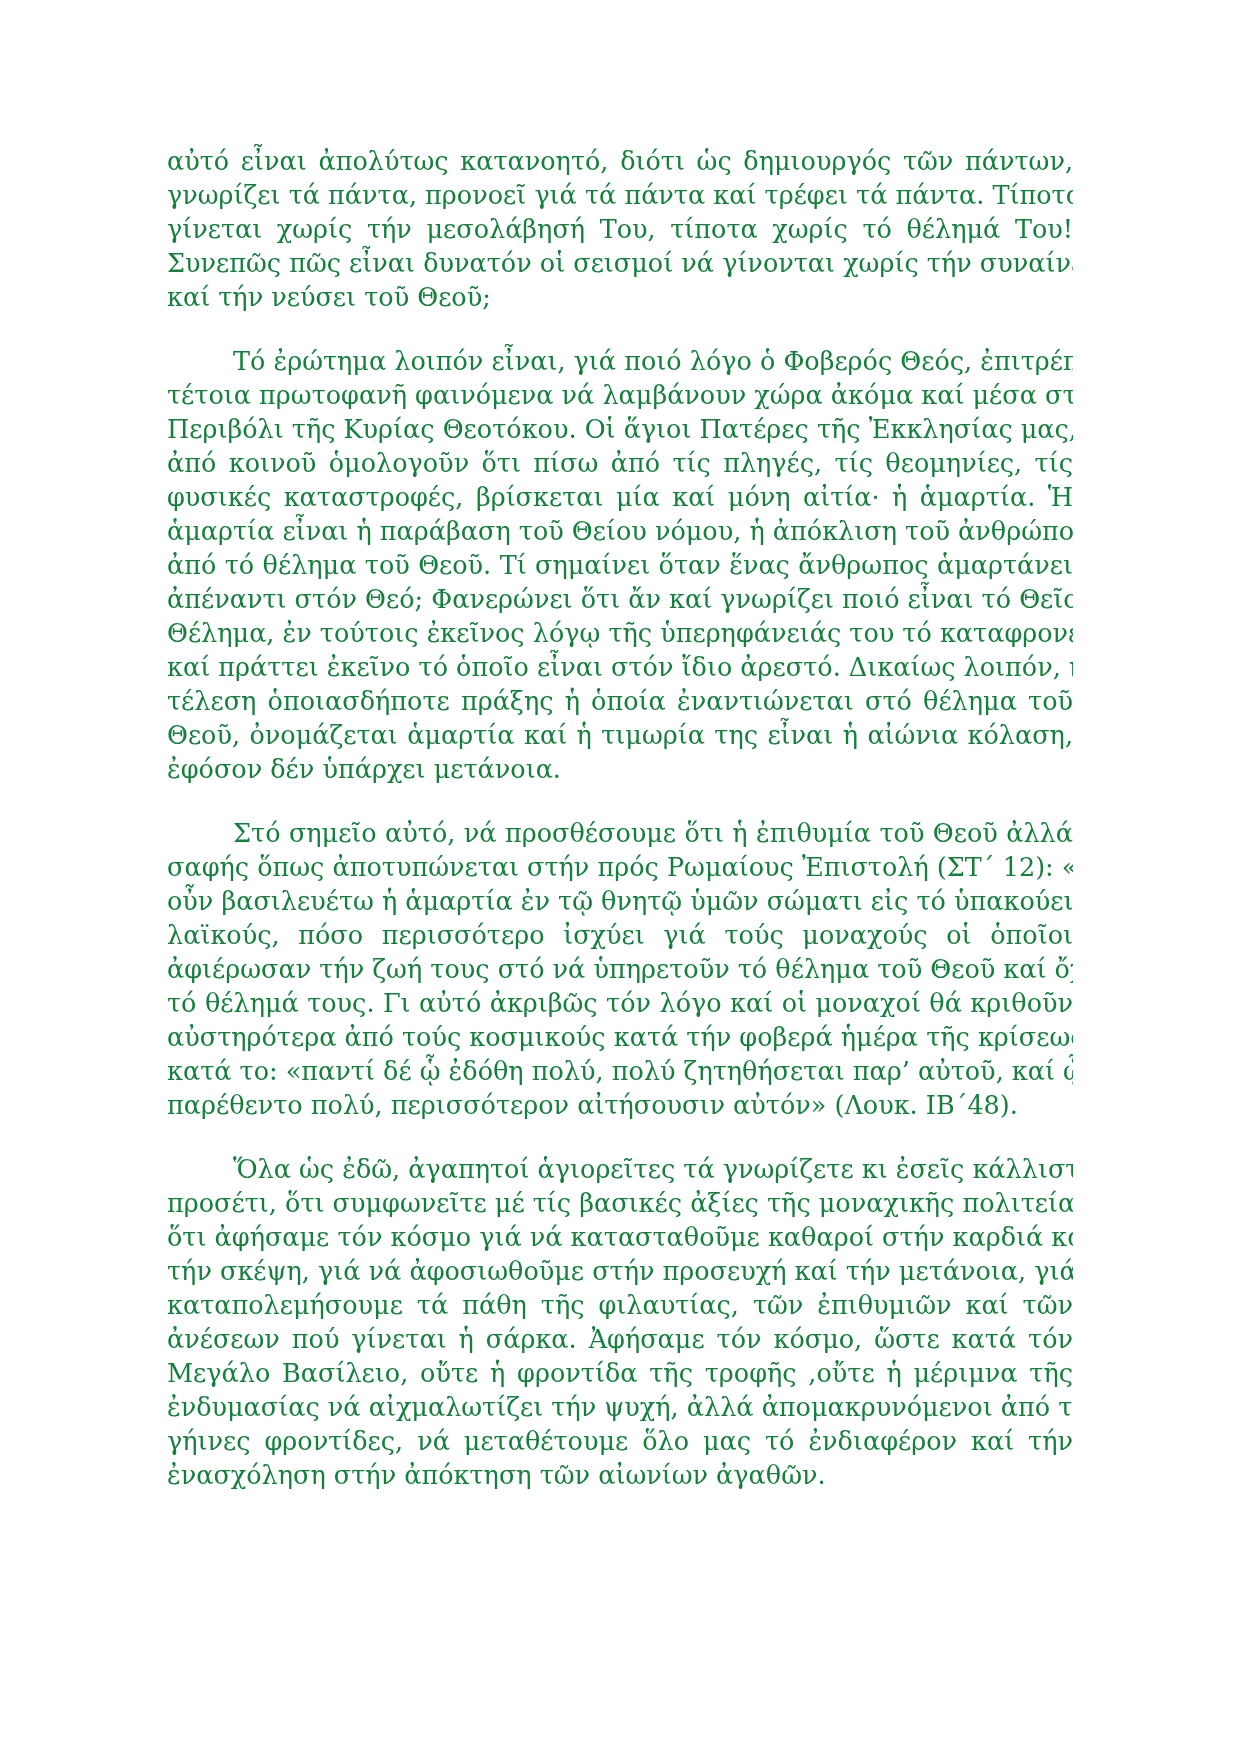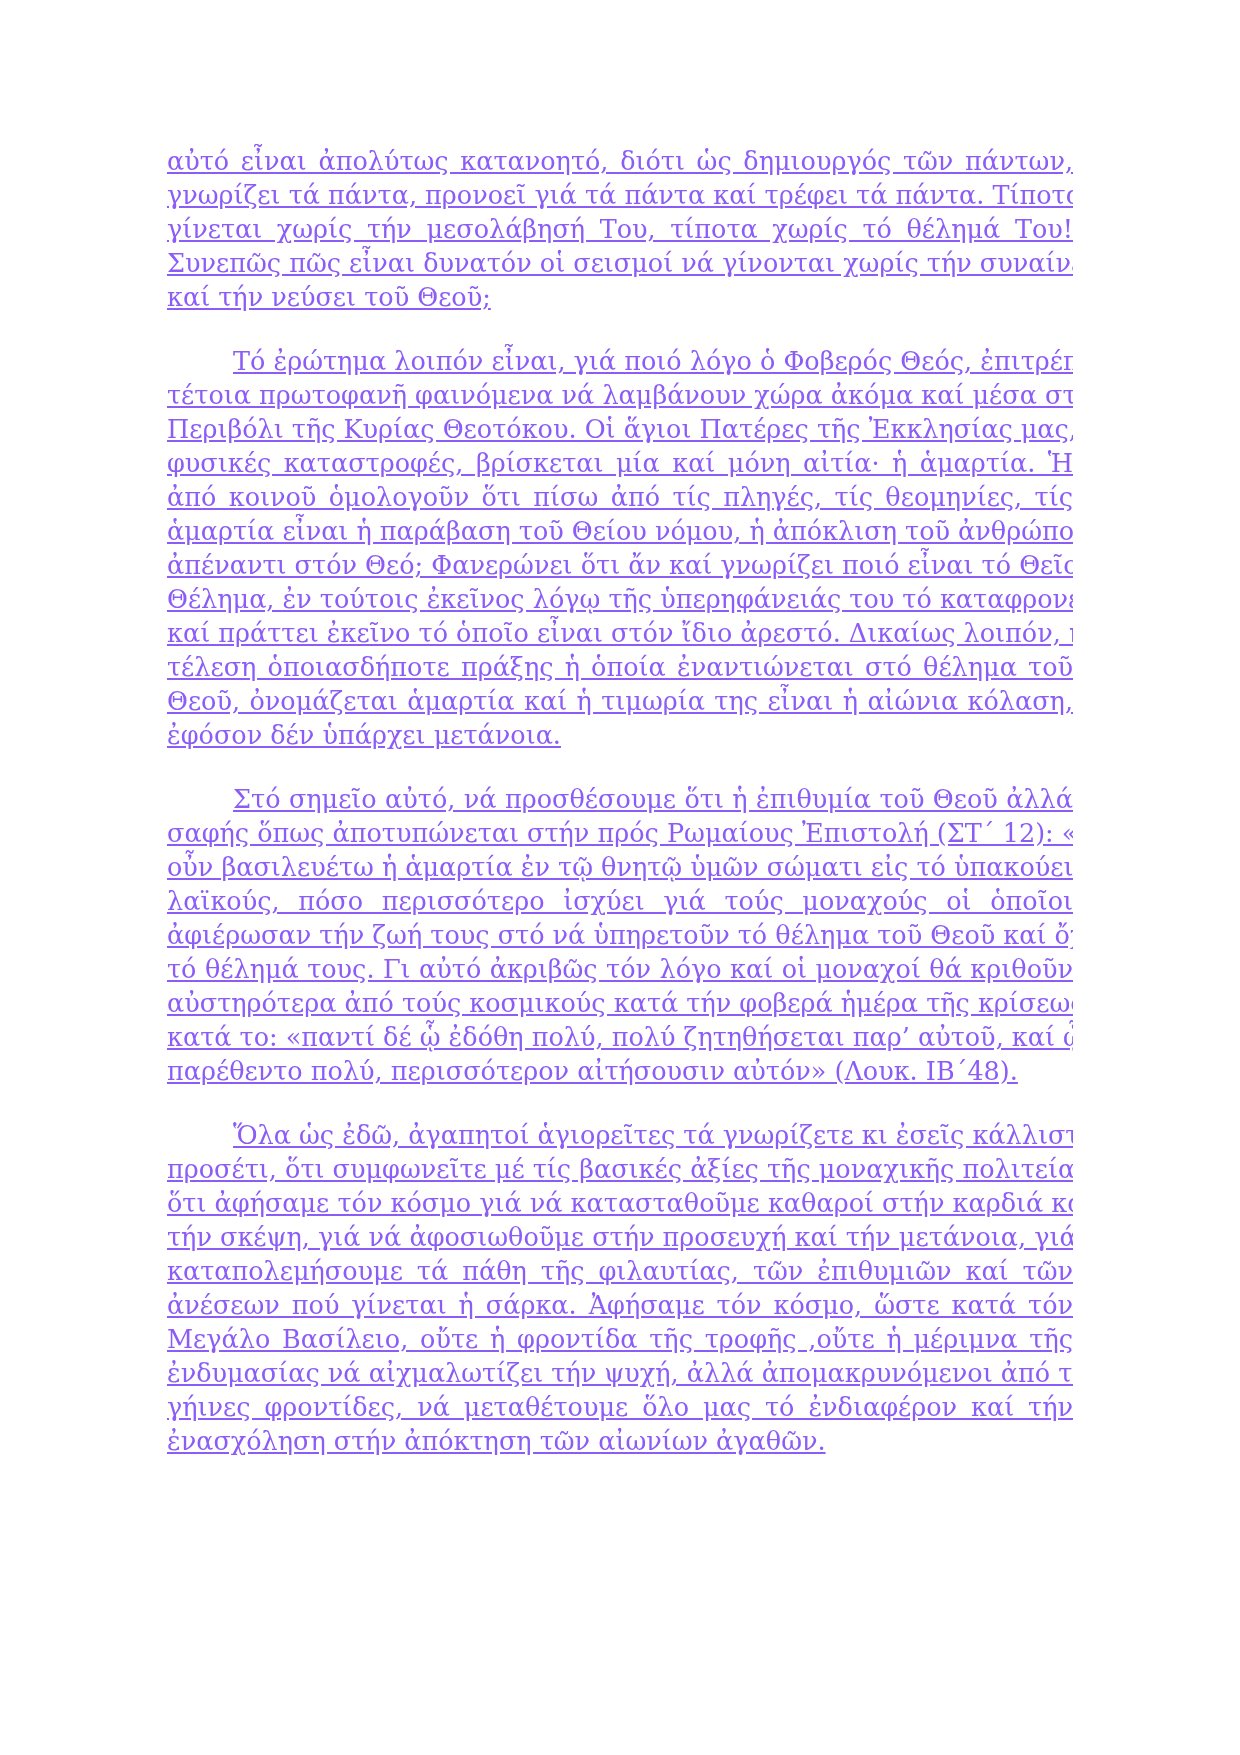--- a/index.html
+++ b/index.html
@@ -9,23 +9,22 @@
   }
   .page {
     position: relative;
     width: 1240px;
     height: 1755px;
     background: #ffffff;
     box-sizing: border-box;
     padding: 144px 167px 0 167px;
     font-family: "DejaVu Serif", "Liberation Serif", serif;
     font-size: 25.5px;
-    color: #8b5cf6;
+    color: #15803d;
     overflow: hidden;
-    text-decoration: underline;
   }
   .paragraph {
     margin: 0 0 30px 0;
   }
   .line {
     height: 34px;
     line-height: 34px;
     overflow: hidden;
     text-align: justify;
     text-align-last: justify;
@@ -48,23 +47,24 @@
         <div class="line">αὐτό εἶναι ἀπολύτως κατανοητό, διότι ὡς δημιουργός τῶν πάντων,</div>
         <div class="line">γνωρίζει τά πάντα, προνοεῖ γιά τά πάντα καί τρέφει τά πάντα. Τίποτα δέν</div>
         <div class="line">γίνεται χωρίς τήν μεσολάβησή Του, τίποτα χωρίς τό θέλημά Του!</div>
         <div class="line">Συνεπῶς πῶς εἶναι δυνατόν οἱ σεισμοί νά γίνονται χωρίς τήν συναίνεση</div>
         <div class="line last">καί τήν νεύσει τοῦ Θεοῦ;</div>
       </div>
       <div class="paragraph">
         <div class="line indent-first">Τό ἐρώτημα λοιπόν εἶναι, γιά ποιό λόγο ὁ Φοβερός Θεός, ἐπιτρέπει</div>
         <div class="line">τέτοια πρωτοφανῆ φαινόμενα νά λαμβάνουν χώρα ἀκόμα καί μέσα στό</div>
         <div class="line">Περιβόλι τῆς Κυρίας Θεοτόκου. Οἱ ἅγιοι Πατέρες τῆς Ἐκκλησίας μας,</div>
+        <div class="line">ἀπό κοινοῦ ὁμολογοῦν ὅτι πίσω ἀπό τίς πληγές, τίς θεομηνίες, τίς</div>
         <div class="line">φυσικές καταστροφές, βρίσκεται μία καί μόνη αἰτία· ἡ ἁμαρτία. Ἡ</div>
-        <div class="line">ἀπό κοινοῦ ὁμολογοῦν ὅτι πίσω ἀπό τίς πληγές, τίς θεομηνίες, τίς</div>
         <div class="line">ἁμαρτία εἶναι ἡ παράβαση τοῦ Θείου νόμου, ἡ ἀπόκλιση τοῦ ἀνθρώπου</div>
+        <div class="line">ἀπό τό θέλημα τοῦ Θεοῦ. Τί σημαίνει ὅταν ἕνας ἄνθρωπος ἁμαρτάνει</div>
         <div class="line">ἀπέναντι στόν Θεό; Φανερώνει ὅτι ἄν καί γνωρίζει ποιό εἶναι τό Θεῖο</div>
         <div class="line">Θέλημα, ἐν τούτοις ἐκεῖνος λόγῳ τῆς ὑπερηφάνειάς του τό καταφρονεῖ</div>
         <div class="line">καί πράττει ἐκεῖνο τό ὁποῖο εἶναι στόν ἴδιο ἀρεστό. Δικαίως λοιπόν, ἡ</div>
         <div class="line">τέλεση ὁποιασδήποτε πράξης ἡ ὁποία ἐναντιώνεται στό θέλημα τοῦ</div>
         <div class="line">Θεοῦ, ὀνομάζεται ἁμαρτία καί ἡ τιμωρία της εἶναι ἡ αἰώνια κόλαση,</div>
         <div class="line last">ἐφόσον δέν ὑπάρχει μετάνοια.</div>
       </div>
       <div class="paragraph">
         <div class="line indent-first">Στό σημεῖο αὐτό, νά προσθέσουμε ὅτι ἡ ἐπιθυμία τοῦ Θεοῦ ἀλλά</div>
         <div class="line">σαφής ὅπως ἀποτυπώνεται στήν πρός Ρωμαίους Ἐπιστολή (ΣΤ´ 12): «Μή</div>

